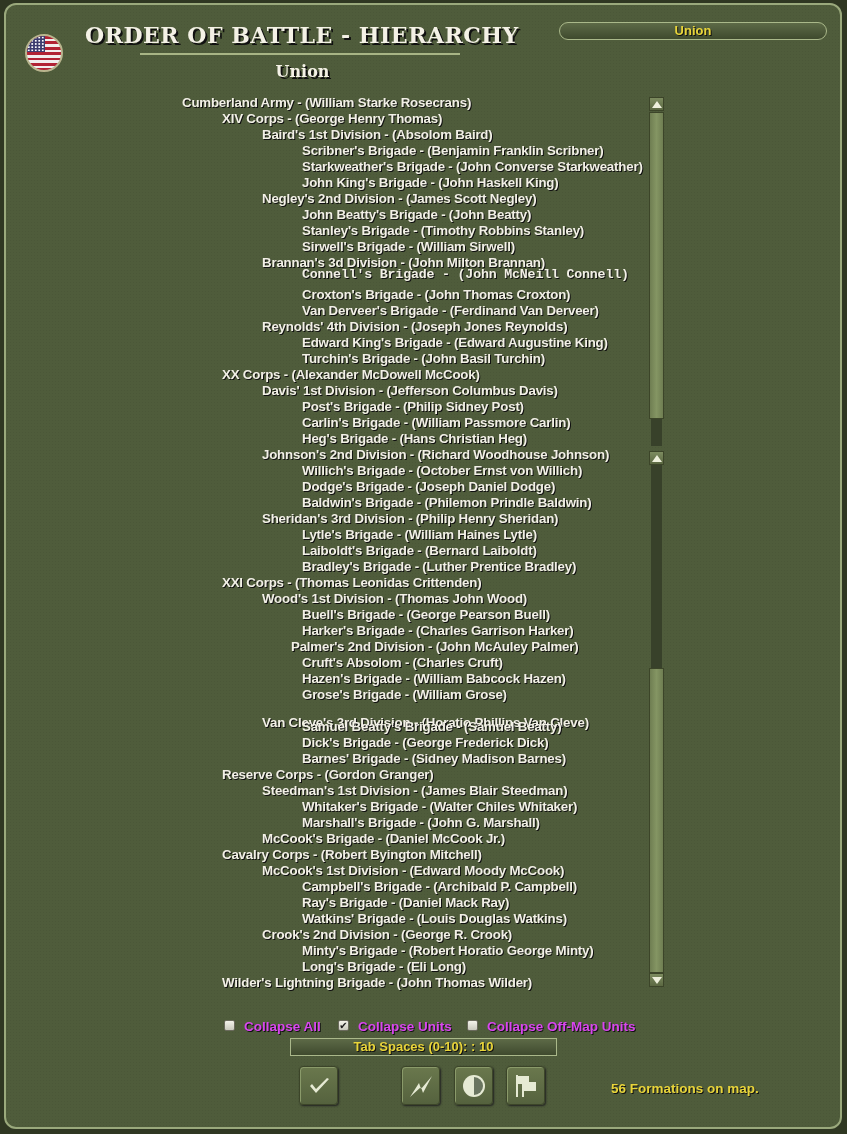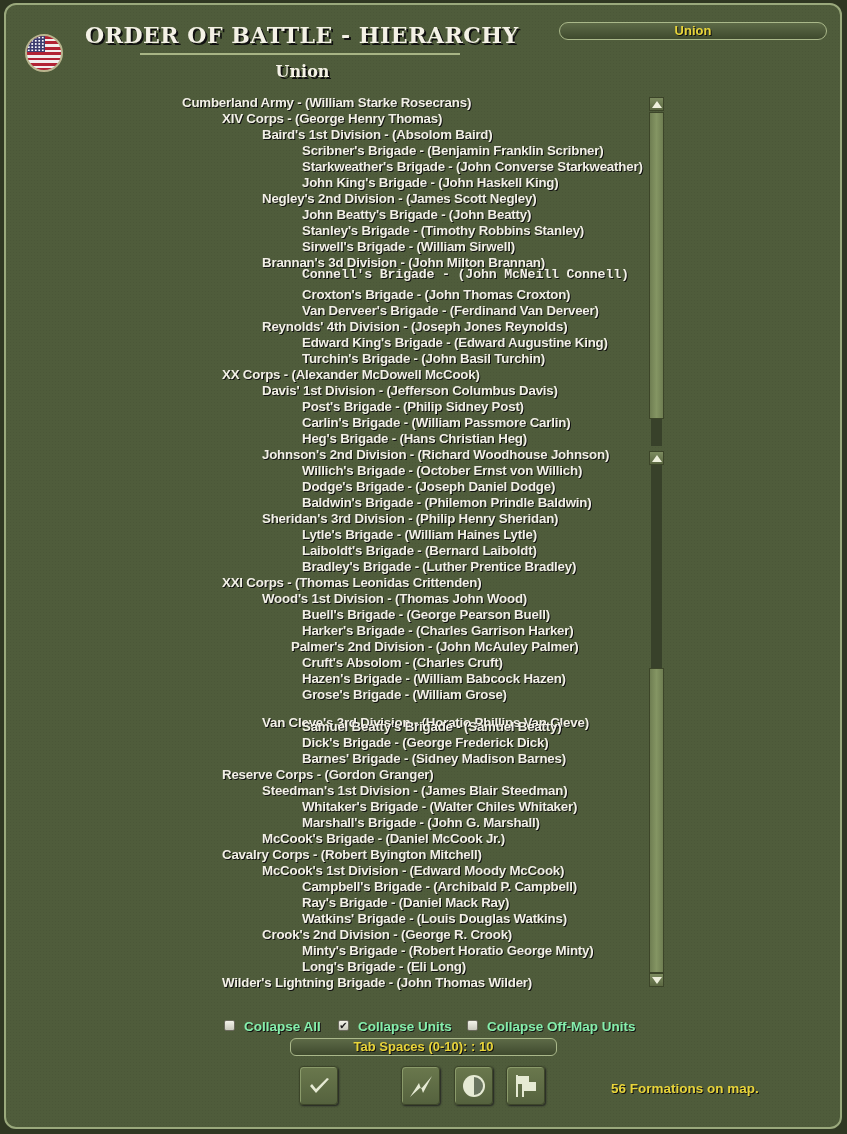--- a/index.html
+++ b/index.html
@@ -16,23 +16,23 @@
   .subtitle{position:absolute;left:0;width:605px;text-align:center;top:62px;font-family:"DejaVu Serif",serif;font-weight:bold;font-size:16px;color:#f4f1e6;text-shadow:2px 2px 0 #111;}
   .side-pill{position:absolute;left:559px;top:22px;width:268px;height:18px;border-radius:10px;border:1.5px solid #aab88a;box-sizing:border-box;
     background:linear-gradient(#5d6a47,#3f4a2e);text-align:center;font-family:"Liberation Sans",sans-serif;font-weight:bold;font-size:13px;line-height:15px;color:#e8d43a;text-shadow:1px 1px 0 #111;}
   .list{position:absolute;left:0;top:95px;width:640px;}
   .row{position:absolute;height:16px;line-height:16px;font-family:"Liberation Sans",sans-serif;font-weight:bold;font-size:13.3px;color:#f2f0e6;white-space:nowrap;text-shadow:1px 1px 0 #111;letter-spacing:-0.2px;}
   .sb-btn{position:absolute;left:649px;width:15px;height:14px;background:linear-gradient(#7d8c60,#5b6842);border:1px solid #3c4529;box-sizing:border-box;}
   .sb-btn .tri-up{position:absolute;left:2px;top:3px;width:0;height:0;border-left:5px solid transparent;border-right:5px solid transparent;border-bottom:7px solid #eef0dc;}
   .sb-btn .tri-down{position:absolute;left:2px;top:3px;width:0;height:0;border-left:5px solid transparent;border-right:5px solid transparent;border-top:7px solid #eef0dc;}
   .sb-track{position:absolute;left:651px;width:11px;background:#38412a;}
   .sb-thumb{position:absolute;left:649px;width:15px;background:linear-gradient(90deg,#6f7e52,#849563,#6f7e52);border:1px solid #3c4529;box-sizing:border-box;}
-  .opts{position:absolute;top:1019px;height:18px;font-family:"Liberation Sans",sans-serif;font-weight:bold;font-size:13.5px;color:#86efac;text-shadow:1px 1px 0 #111;white-space:nowrap;}
+  .opts{position:absolute;top:1019px;height:18px;font-family:"Liberation Sans",sans-serif;font-weight:bold;font-size:13.5px;color:#d946ef;text-shadow:1px 1px 0 #111;white-space:nowrap;}
   .cb{position:absolute;top:1020px;width:11px;height:11px;background:linear-gradient(#f3f3ea,#c9c9bd);border-radius:2px;border:1px solid #6b6b5d;box-sizing:border-box;font-size:10px;line-height:9px;text-align:center;color:#1b1b1b;}
-  .tab-pill{position:absolute;left:290px;top:1038px;width:267px;height:18px;border-radius:6px;border:1.5px solid #aab88a;box-sizing:border-box;
+  .tab-pill{position:absolute;left:290px;top:1038px;width:267px;height:18px;border-radius:0;border:1.5px solid #aab88a;box-sizing:border-box;
     background:linear-gradient(#5d6a47,#3f4a2e);text-align:center;font-family:"Liberation Sans",sans-serif;font-weight:bold;font-size:13px;line-height:15px;color:#e8d43a;text-shadow:1px 1px 0 #111;}
   .icon-btn{position:absolute;top:1066px;width:39px;height:39px;border-radius:4px;border:1px solid #3c4529;box-sizing:border-box;
     background:linear-gradient(#6a784d,#55623e);box-shadow:inset 1px 1px 0 #8a9a6a, 1px 1px 2px #222;}
   .icon-btn svg{position:absolute;left:4px;top:4px;}
   .status{position:absolute;left:611px;top:1081px;font-family:"Liberation Sans",sans-serif;font-weight:bold;font-size:13.5px;color:#e8d43a;text-shadow:1px 1px 0 #111;white-space:nowrap;}
 </style>
 </head>
 <body>
 
 <div class="panel"></div>

